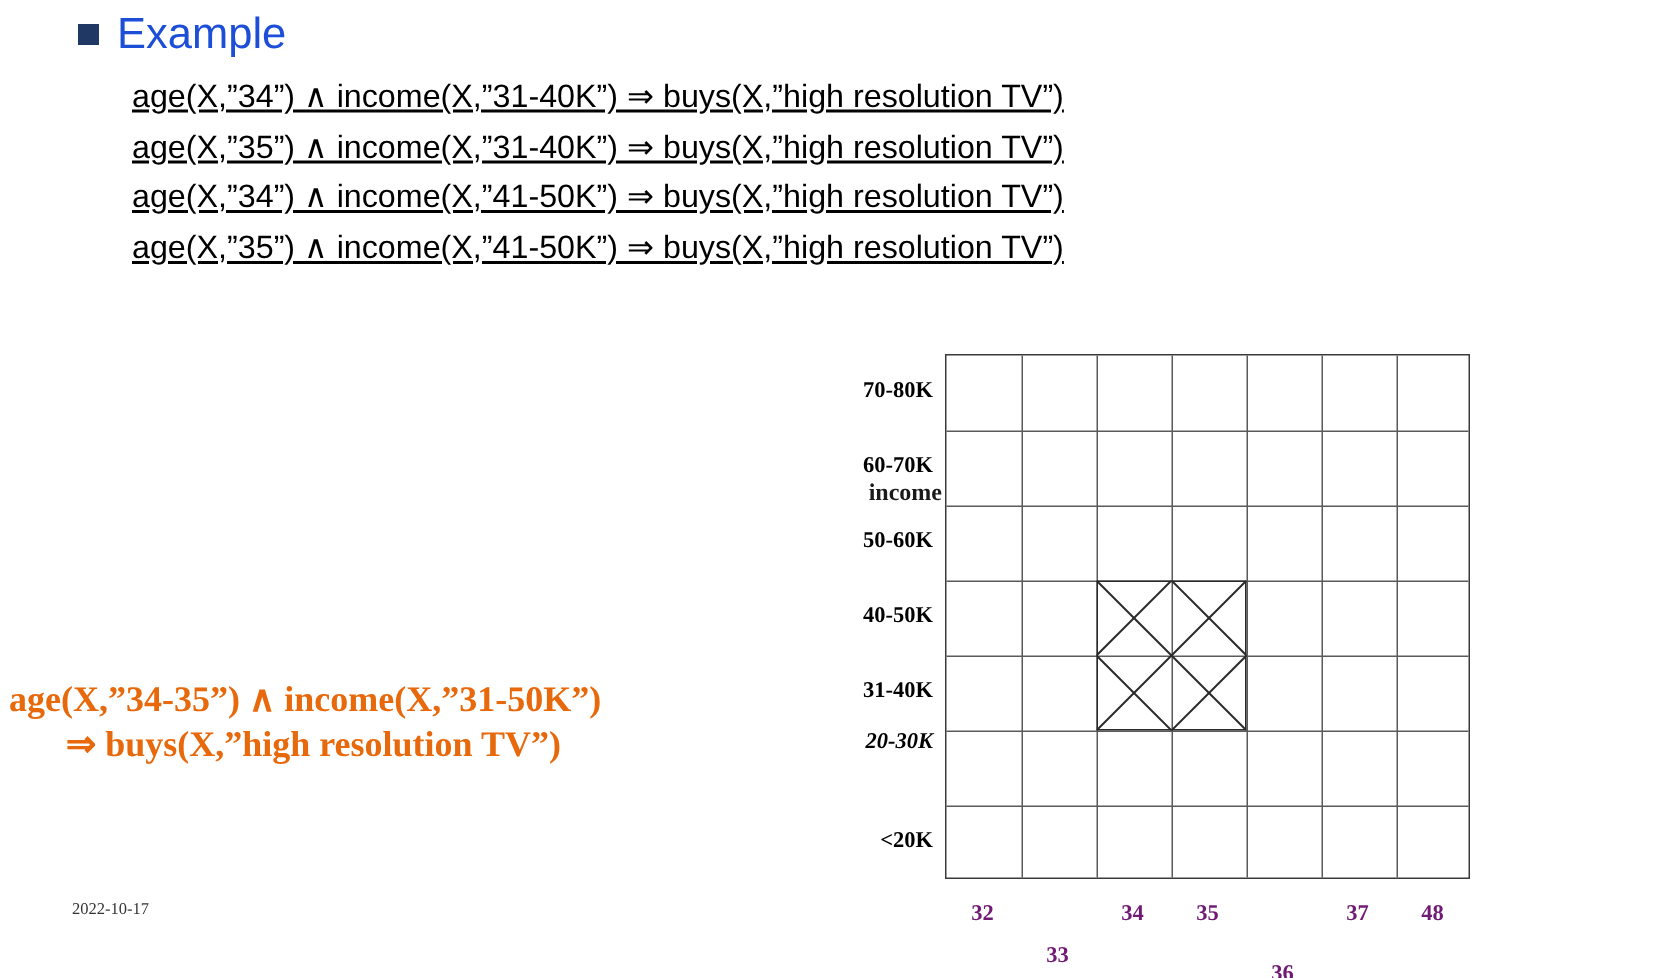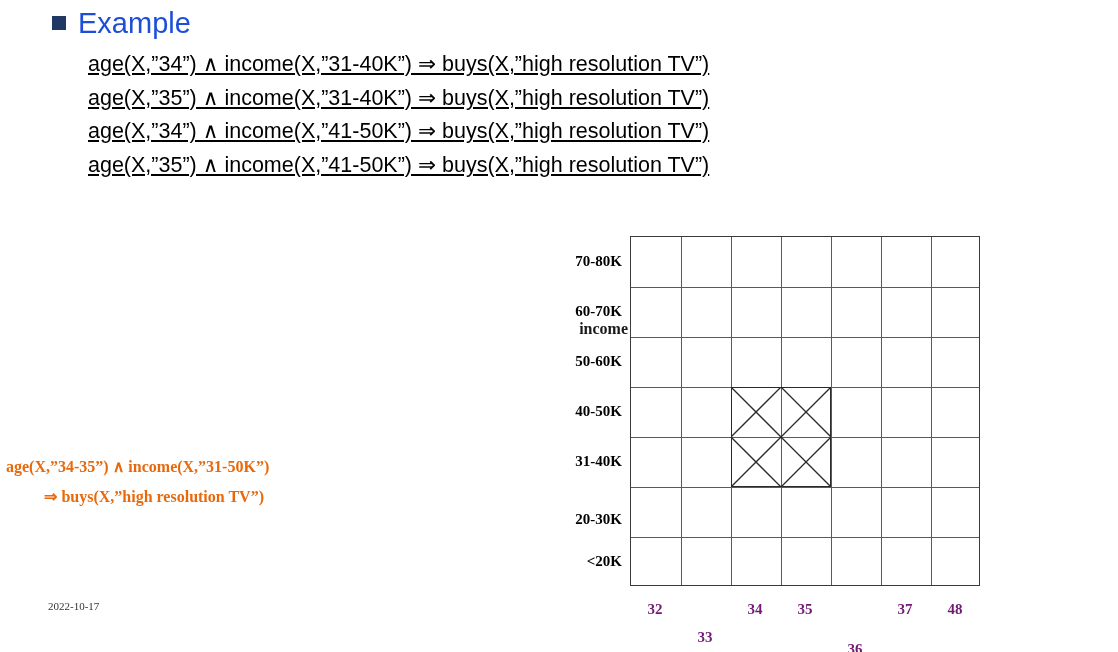--- a/index.html
+++ b/index.html
@@ -52,21 +52,21 @@
   }
 
   
   .orange-block {
     position: absolute;
     left: 6px;
     top: 452px;
     color: #E8690B;
     font-family: "Liberation Serif", serif;
     font-weight: bold;
-    font-size: 16px;
+    font-size: 24px;
     line-height: 30px;
   }
   .orange-line2 {
     margin-left: 38px;
   }
 
   
   .chart {
     position: absolute;
     left: 530px;
@@ -187,21 +187,21 @@
 <div class="chart">
 
   <div class="axis-label-income">income</div>
 
   <div class="ylabels">
     <div class="ylabel" style="top:25px;">70-80K</div>
     <div class="ylabel" style="top:75px;">60-70K</div>
     <div class="ylabel" style="top:125px;">50-60K</div>
     <div class="ylabel" style="top:175px;">40-50K</div>
     <div class="ylabel" style="top:225px;">31-40K</div>
-    <div class="ylabel" style="top:283px;">20-30K</div>
+    <div class="ylabel" style="top:259px;font-style:italic;">20-30K</div>
     <div class="ylabel" style="top:325px;">&lt;20K</div>
   </div>
 
   <div class="grid">
     <div class="vline" style="left:50px;"></div>
     <div class="vline" style="left:100px;"></div>
     <div class="vline" style="left:150px;"></div>
     <div class="vline" style="left:200px;"></div>
     <div class="vline" style="left:250px;"></div>
     <div class="vline" style="left:300px;"></div>

